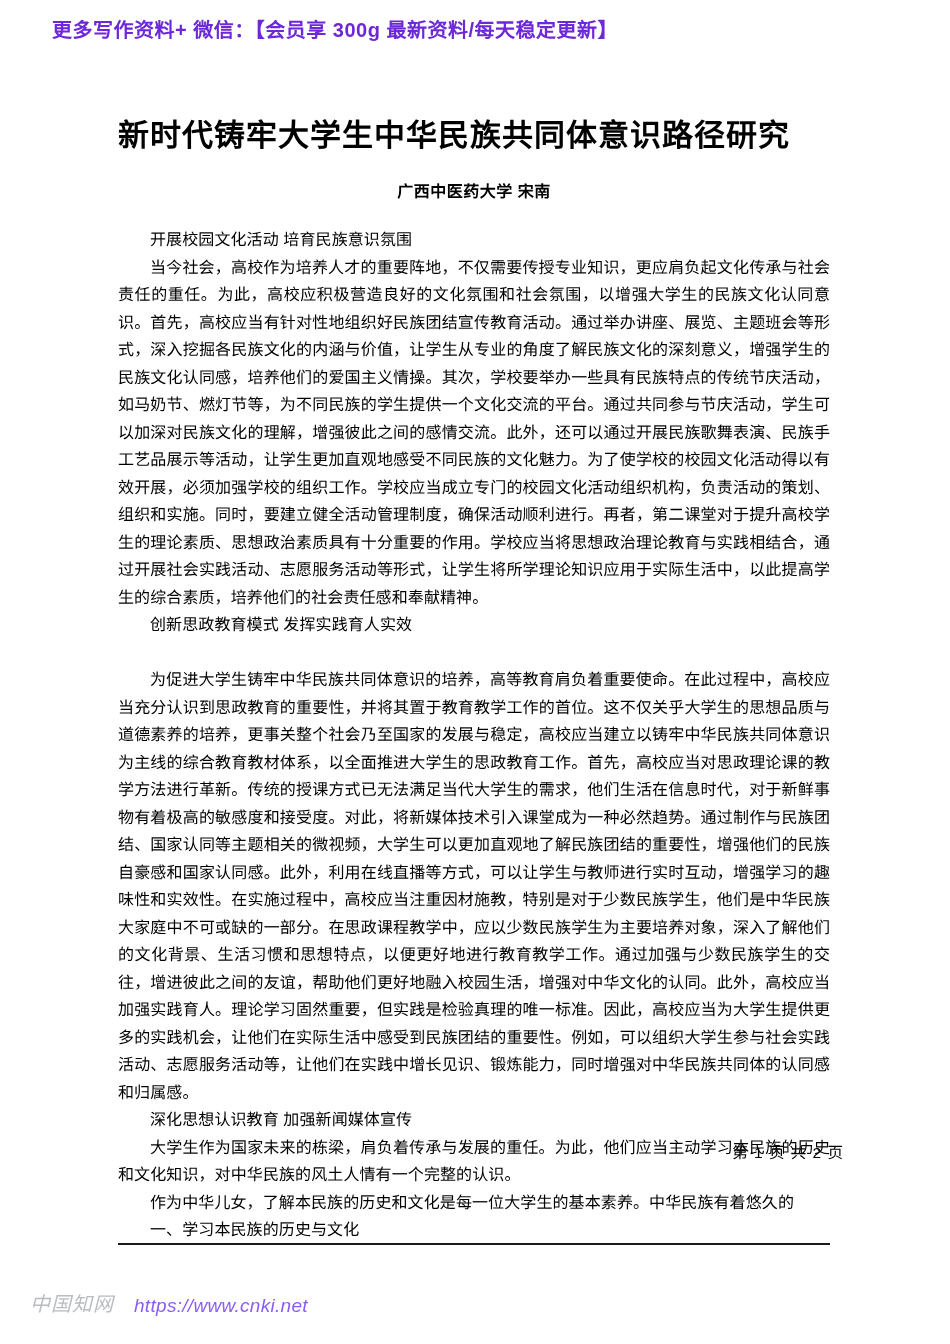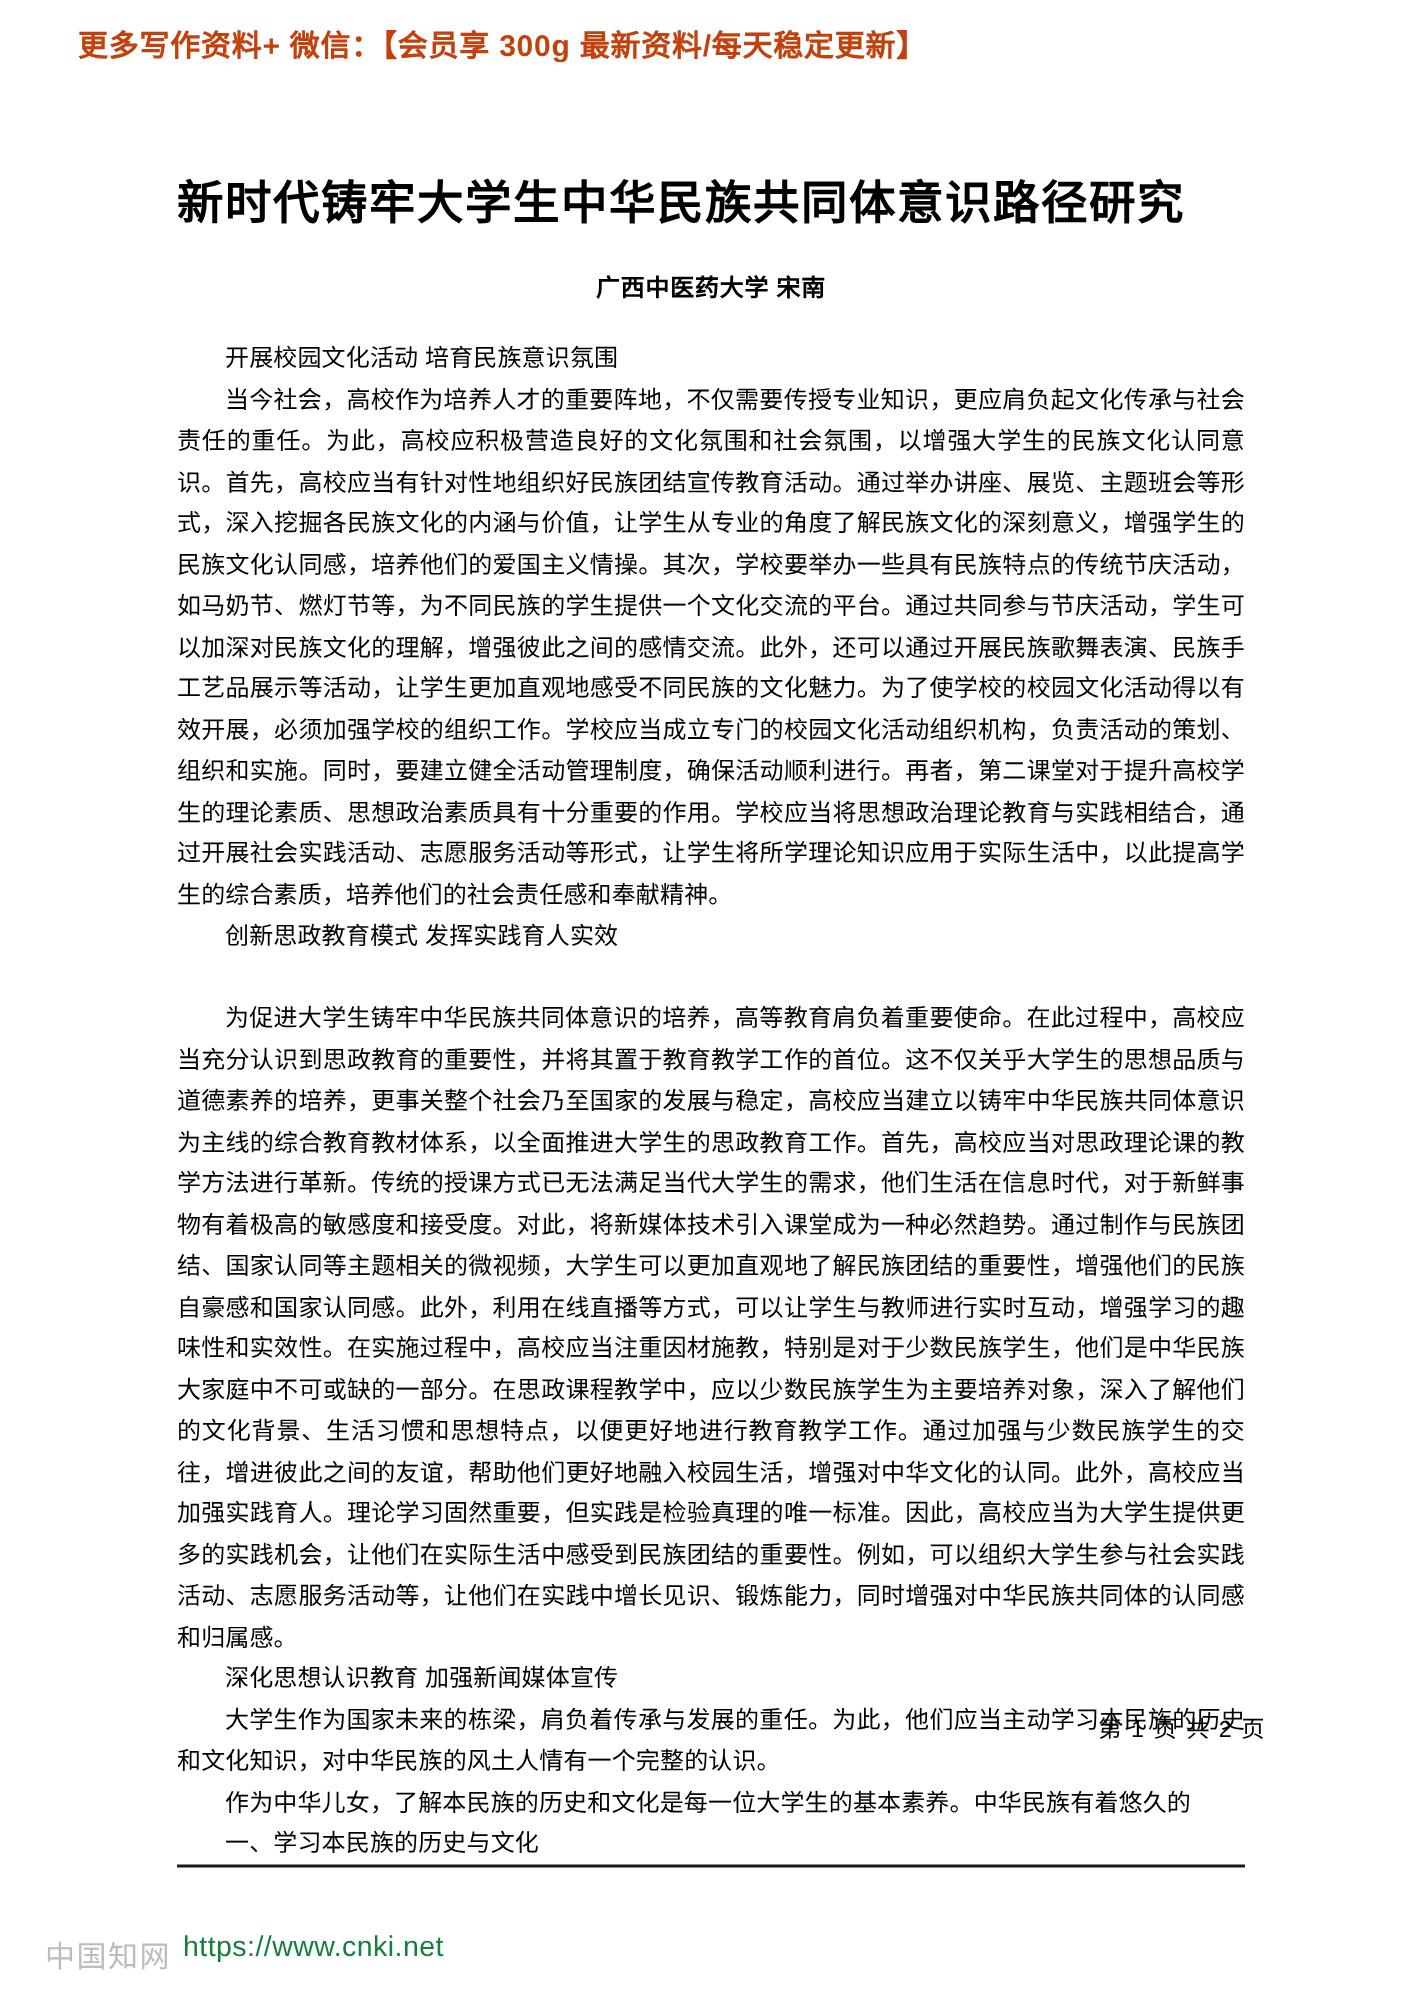--- a/index.html
+++ b/index.html
@@ -24,21 +24,21 @@
 
   
   .promo-banner {
     position: absolute;
     left: 52px;
     top: 14px;
     width: 860px;
     font-size: 20px;
     font-weight: bold;
     letter-spacing: 0.5px;
-    color: #c2410c;
+    color: #6d28d9;
     white-space: nowrap;
   }
 
   
   .article {
     position: absolute;
     left: 118px;
     top: 88px;
     width: 712px;
   }
@@ -110,35 +110,36 @@
     height: 2px;
     background: #1a1a1a;
   }
 
   
   .watermark {
     position: absolute;
     left: 30px;
     top: 1288px;
     display: flex;
-    align-items: flex-start;
-    gap: 8px;
+    align-items: flex-end;
+    gap: 20px;
     color: #b9bcc0;
     user-select: none;
+    font-style: italic;
   }
   .wm-logo {
     font-size: 20px;
     letter-spacing: 1px;
     color: #b9bcc0;
     font-weight: normal;
   }
   .wm-url {
     font-size: 19px;
     letter-spacing: 0.3px;
-    color: #15803d;
+    color: #8b5cf6;
   }
 </style>
 </head>
 <body>
 
 <div class="page">
 
   <div class="promo-banner">更多写作资料+ 微信：【会员享 300g 最新资料/每天稳定更新】</div>
 
   <div class="article">

